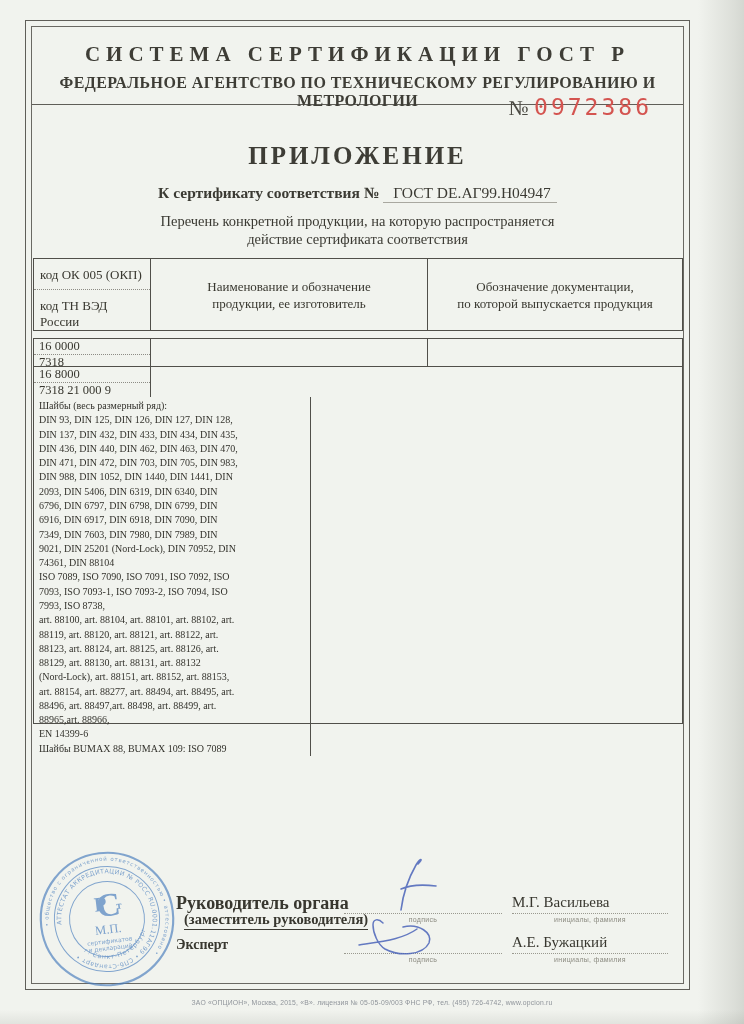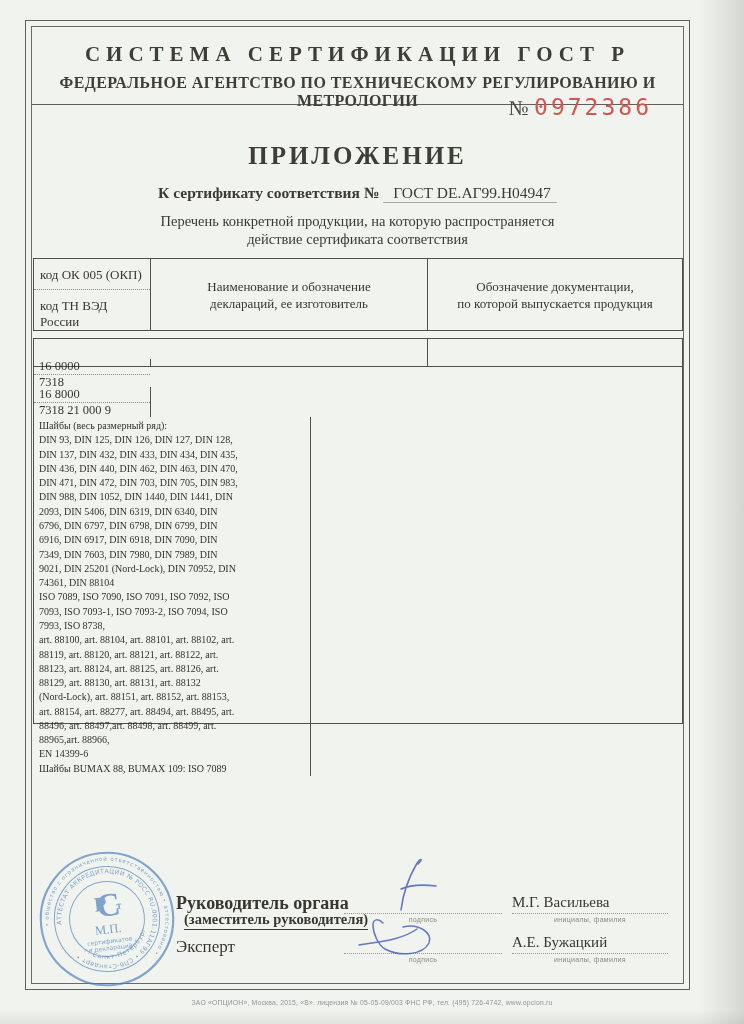--- a/index.html
+++ b/index.html
@@ -85,34 +85,34 @@
   .tbl-head .col-okp{ display:flex; flex-direction:column; font-size:13px; }
   .head-okp-top{ padding:8px 4px 6px 6px; border-bottom:1px dotted #8d8c85; }
   .head-okp-bot{ padding:8px 4px 4px 6px; }
   .head-center{
     display:flex; align-items:center; justify-content:center;
     text-align:center; font-size:13px; line-height:17px; white-space:pre-line;
   }
   .brow{ display:flex; }
   .brow-1{ height:28px; border-bottom:1.3px solid #504f49; }
   .brow-2{ height:355px;flex-direction:column; }
-  .cell-code{ font-size:12.5px;margin-top:20px; }
+  .cell-code{ font-size:12.5px; }
   .code-top{ padding:0 4px 1px 5px; border-bottom:1px dotted #8d8c85; line-height:13px; padding-top:1px;}
   .code-bot{ padding:1px 4px 0 5px; line-height:13px; }
   .product-lines{
     font-size:10px; line-height:14.28px; padding:2px 2px 0 5px;
     white-space:pre-line; color:#33322c;
   }
   
   .sig-label-1{ position:absolute; left:176px; top:893px; font-size:18px; font-weight:bold; }
   .sig-label-1b{
     position:absolute; left:184px; top:911px; font-size:14.5px; font-weight:bold;
     border-bottom:1.6px solid #3b3a33; padding-bottom:1px;
   }
-  .sig-label-2{ position:absolute; left:176px; top:937px; font-size:17px; font-weight:normal; }
+  .sig-label-2{ position:absolute; left:176px; top:937px; font-size:14px; font-weight:bold; }
   .sig-line{ position:absolute; border-top:1px dotted #9a998f; width:158px; }
   .sig-line-1{ left:344px; top:913px; }
   .sig-line-2{ left:344px; top:953px; }
   .sig-caption{
     position:absolute; width:158px; text-align:center;
     font-family:"Liberation Sans","DejaVu Sans",sans-serif;
     font-size:7px; color:#8b8a80; letter-spacing:0.3px;
   }
   .cap-1{ left:344px; top:916px; }
   .cap-2{ left:344px; top:956px; }
@@ -164,21 +164,21 @@
 
   <div class="subtitle">Перечень конкретной продукции,  на которую распространяется
 действие сертификата соответствия</div>
 
   <div class="tbl-head">
     <div class="col-okp">
       <div class="head-okp-top">код ОК 005 (ОКП)</div>
       <div class="head-okp-bot">код ТН ВЭД России</div>
     </div>
     <div class="col-prod head-center">Наименование и обозначение
-деклараций, ее изготовитель</div>
+продукции, ее изготовитель</div>
     <div class="col-doc head-center">Обозначение документации,
 по которой выпускается продукция</div>
   </div>
 
   <div class="tbl-body">
     <div class="brow brow-1">
       <div class="col-okp cell-code">
         <div class="code-top">16 0000</div>
         <div class="code-bot">7318</div>
       </div>

